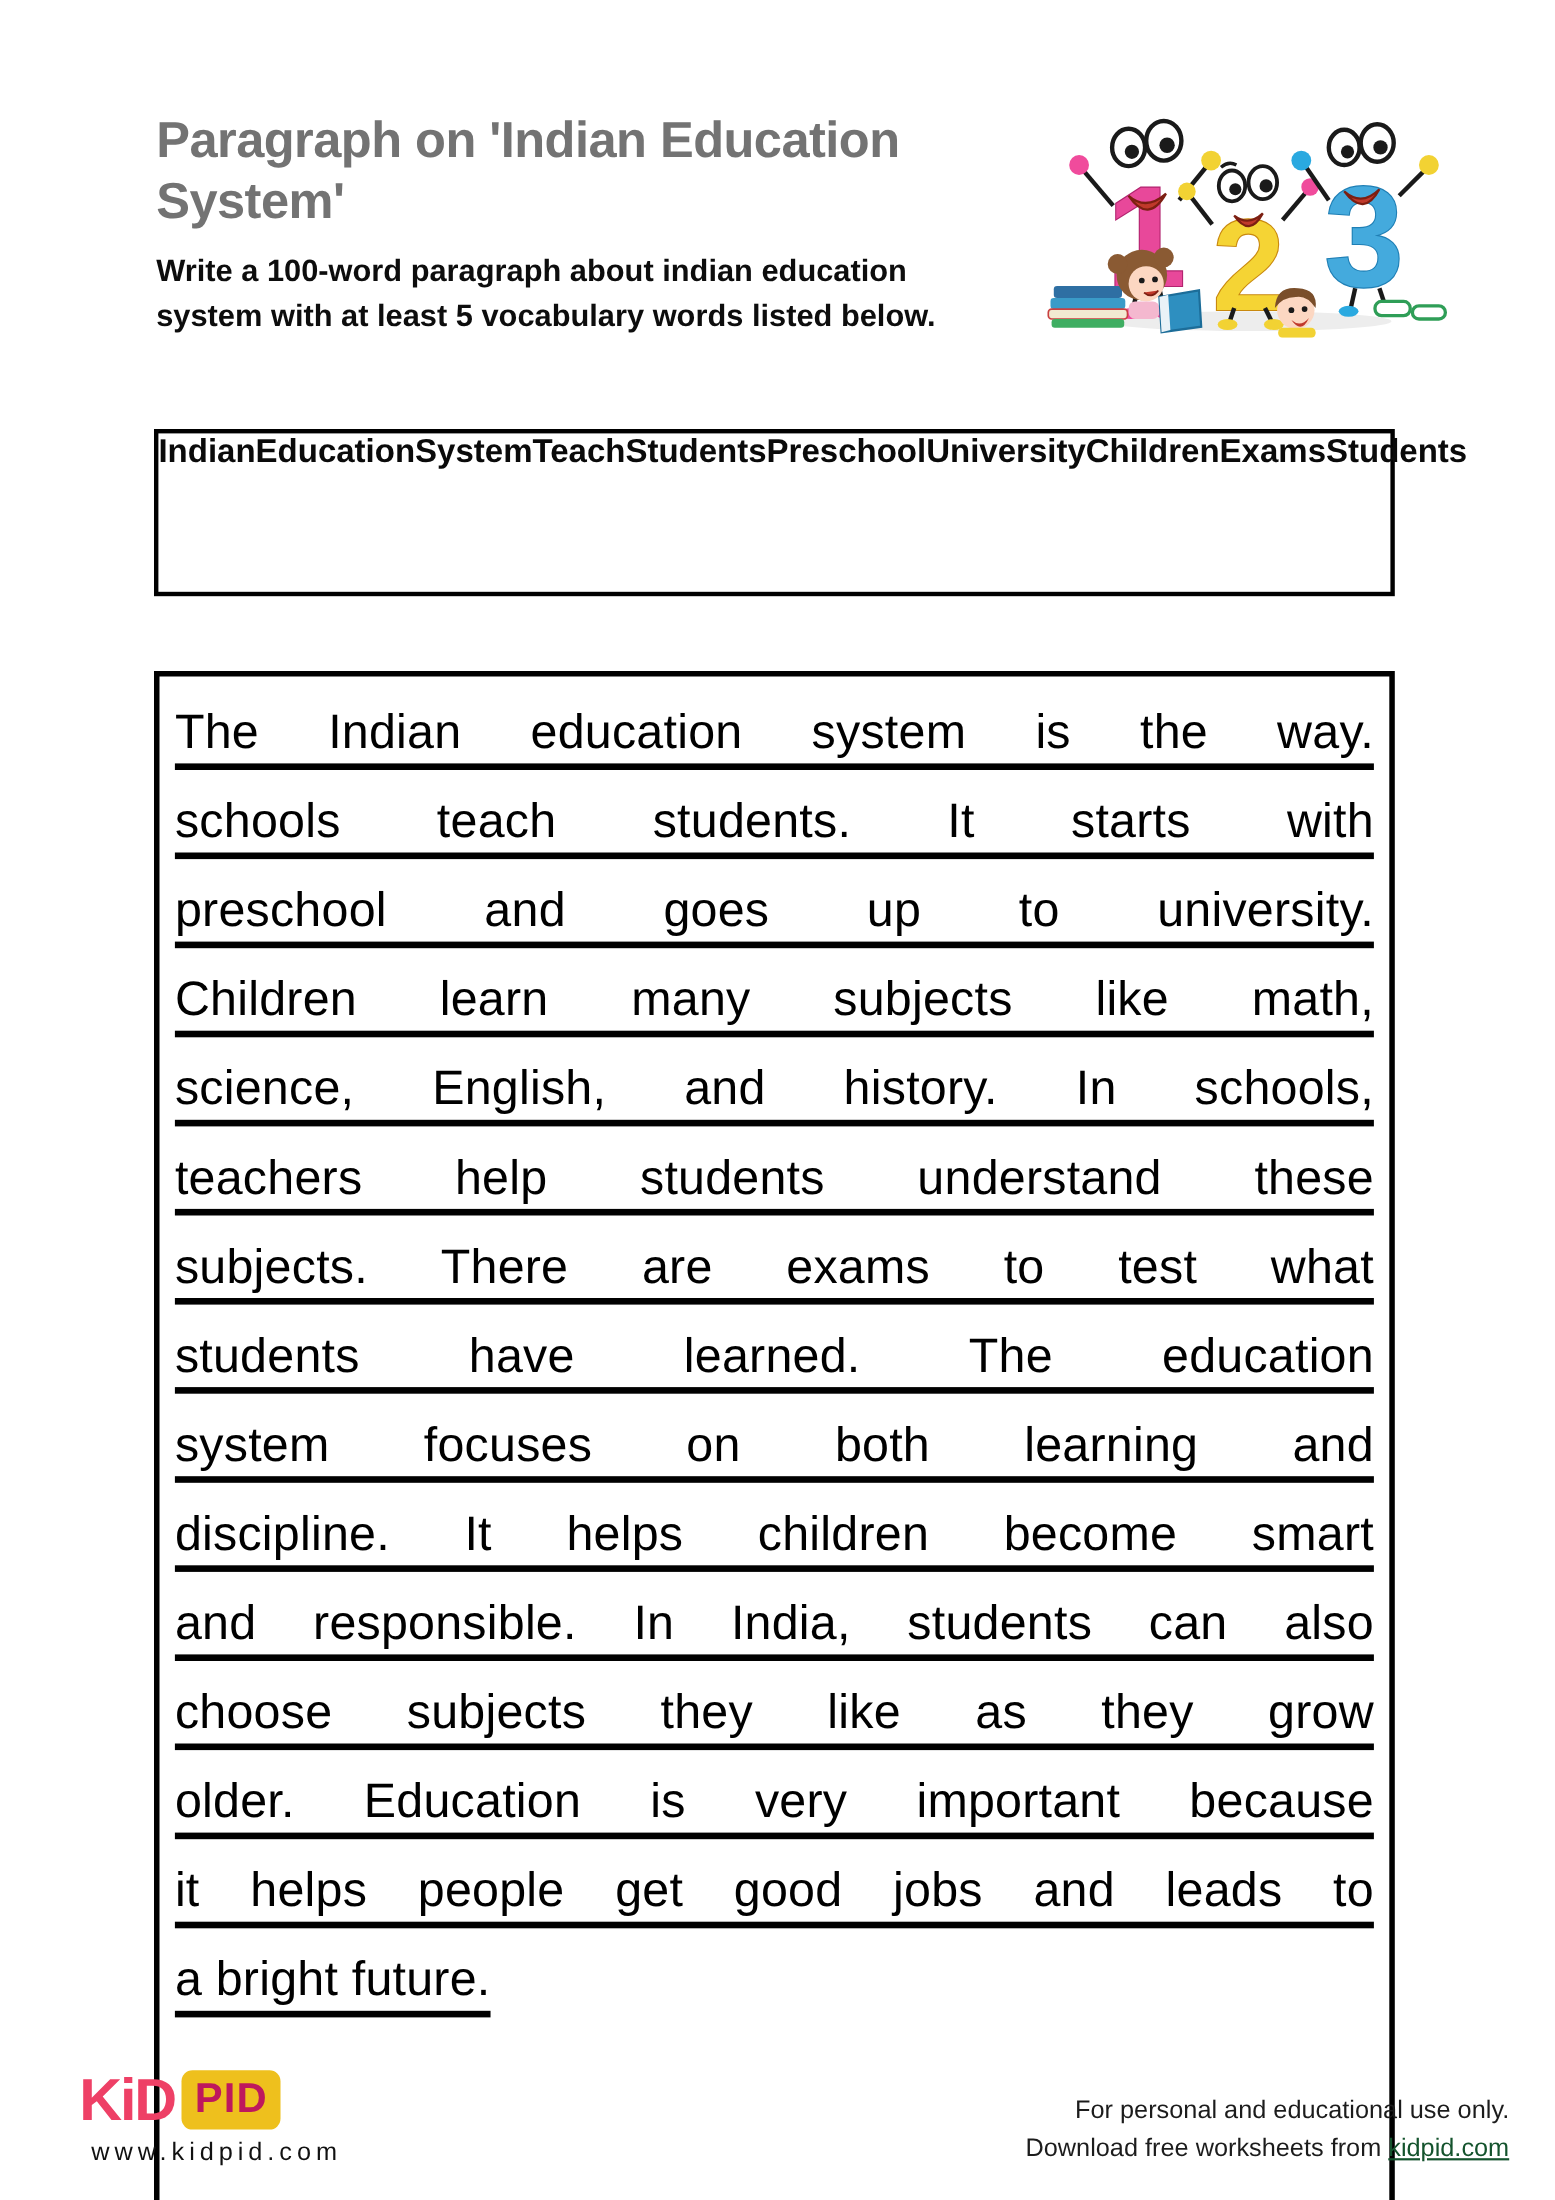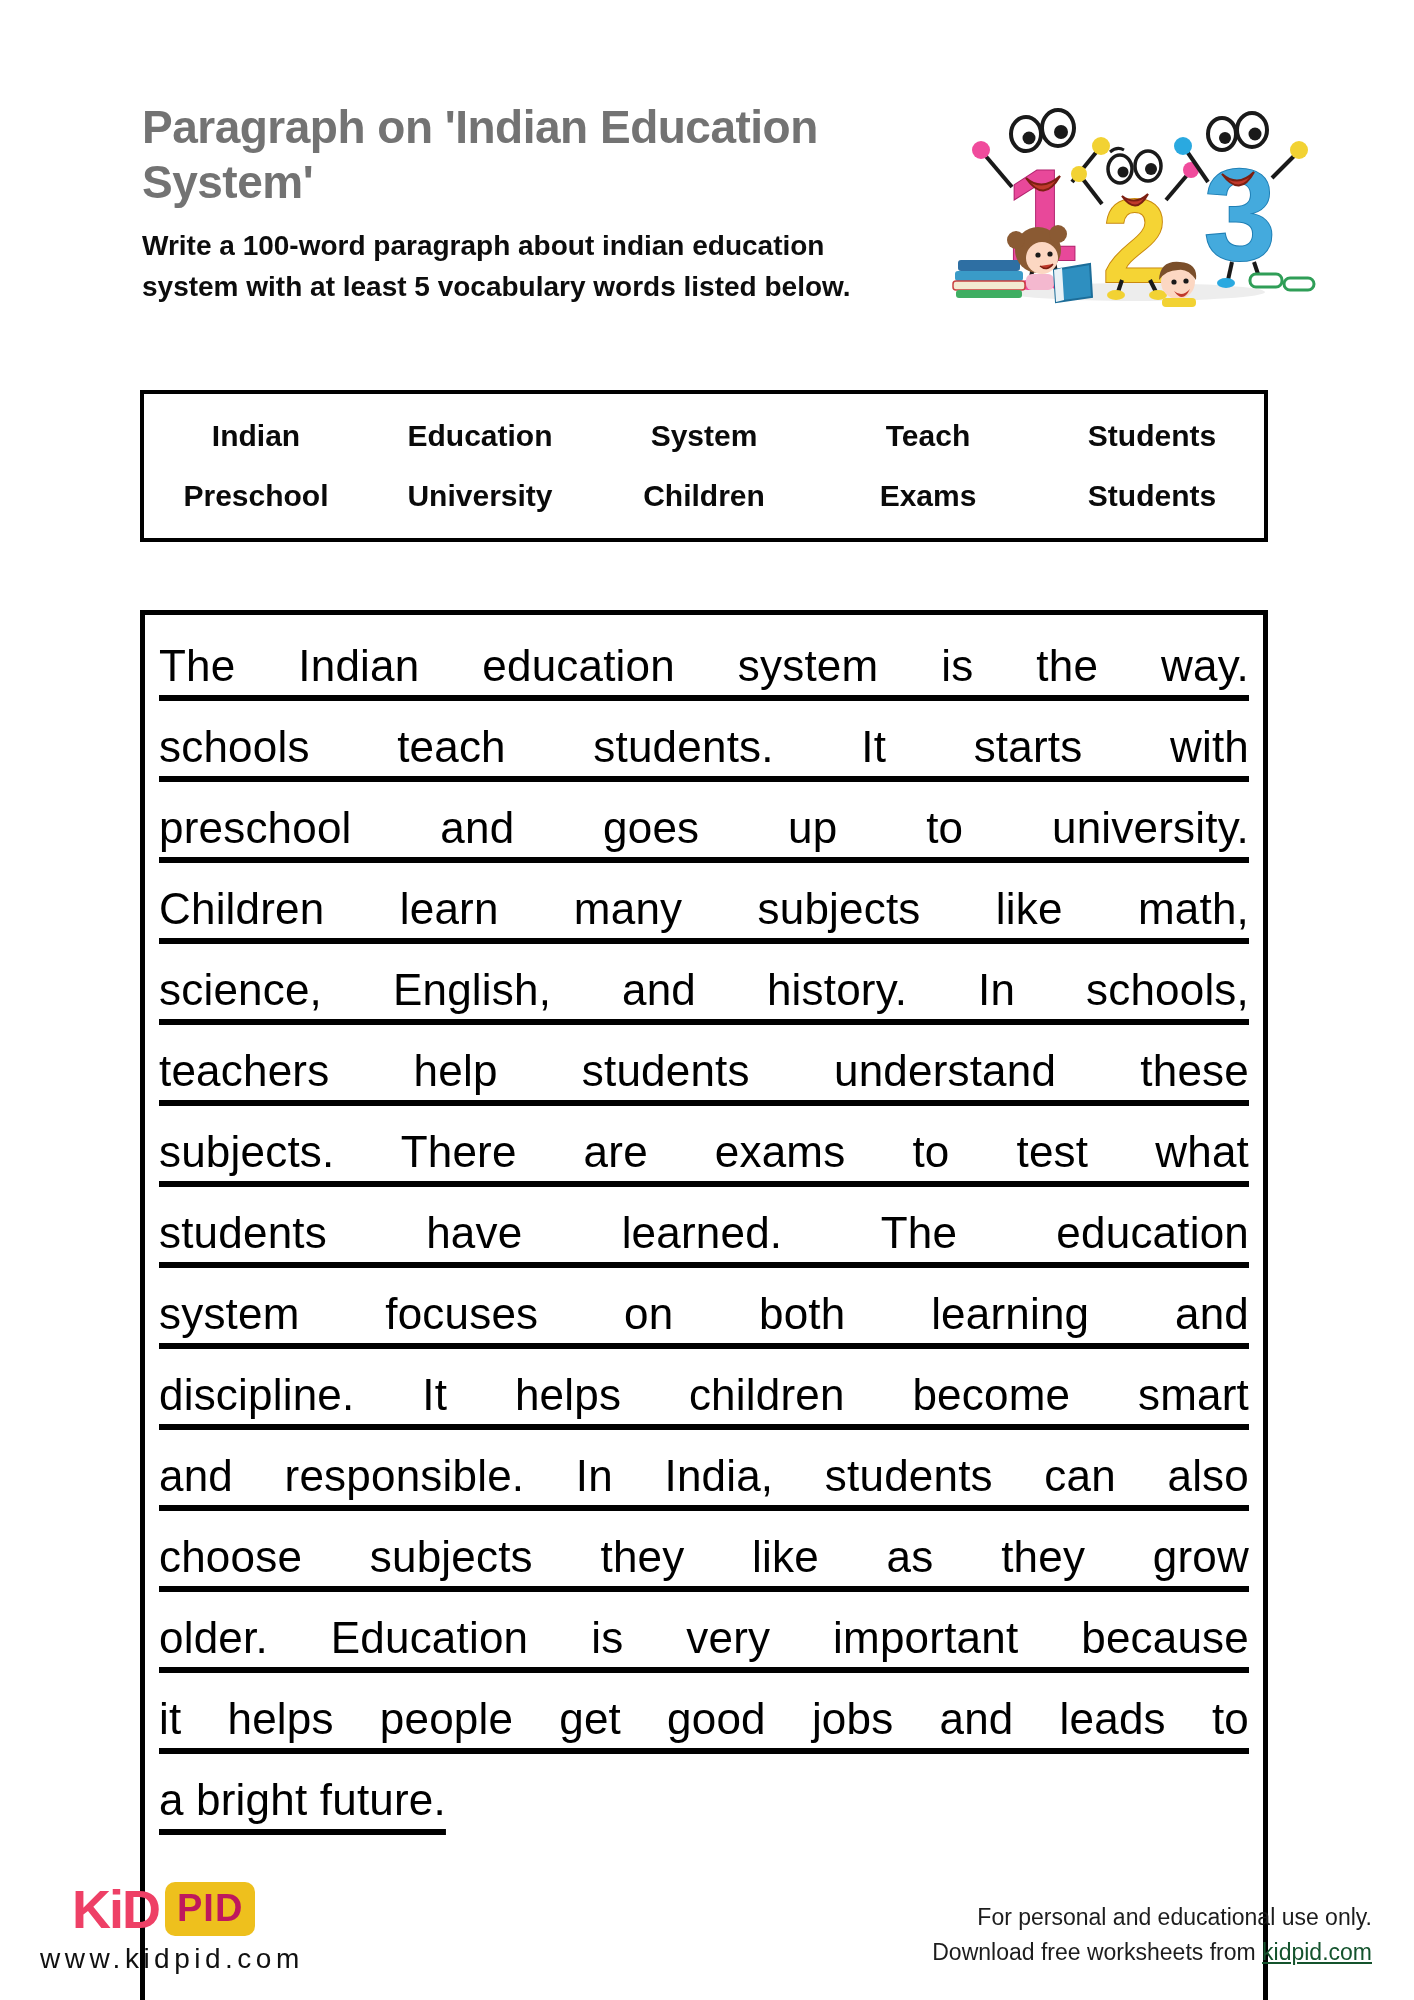--- a/index.html
+++ b/index.html
@@ -21,21 +21,21 @@
     font-size:28px; font-weight:700; color:#0d0d0d; line-height:1.45;
   }
 
   
   .illustration { position:absolute; left:950px; top:92px; width:370px; height:215px; }
 
   
   .vocab-box {
     position:absolute; left:140px; top:390px; width:1128px; height:152px;
     border:4px solid #000; box-sizing:border-box;
-    display:flex; flex-direction:column; justify-content:space-evenly;
+    display:flex; justify-content:space-evenly;
     background:#fff;
   }
   .vocab-row { display:flex; }
   .vocab-cell { flex:1; text-align:center; font-size:30px; font-weight:700; color:#0a0a0a; }
 
   
   .para-box {
     position:absolute; left:140px; top:610px; width:1128px; height:1488px;
     border:5px solid #000; box-sizing:border-box;
     padding:10px 14px 0 14px; overflow:hidden; background:#fff;
@@ -57,21 +57,21 @@
   .logo-kid {
     font-size:54px; font-weight:800; color:#ee4066; letter-spacing:-2px;
     line-height:1;
     margin-left:32px;
   }
   .logo-pid {
     margin-left:6px; background:#eec01d; color:#be185d;
     font-size:38px; font-weight:800; line-height:1;
     padding:7px 12px 9px 12px; border-radius:10px; letter-spacing:1px;
   }
-  .logo-site { font-size:28px; letter-spacing:4.5px; color:#111; margin-top:7px; }
+  .logo-site { font-size:23px; letter-spacing:4.5px; color:#111; margin-top:7px;margin-left:43px; }
 
   .notice {
     position:absolute; right:42px; top:1900px; text-align:right;
     font-size:23px; color:#1c1c1c; line-height:1.5; font-weight:400;
   }
   .notice-link { text-decoration:underline; color:#14532d; }
 </style>
 </head>
 <body>
 

